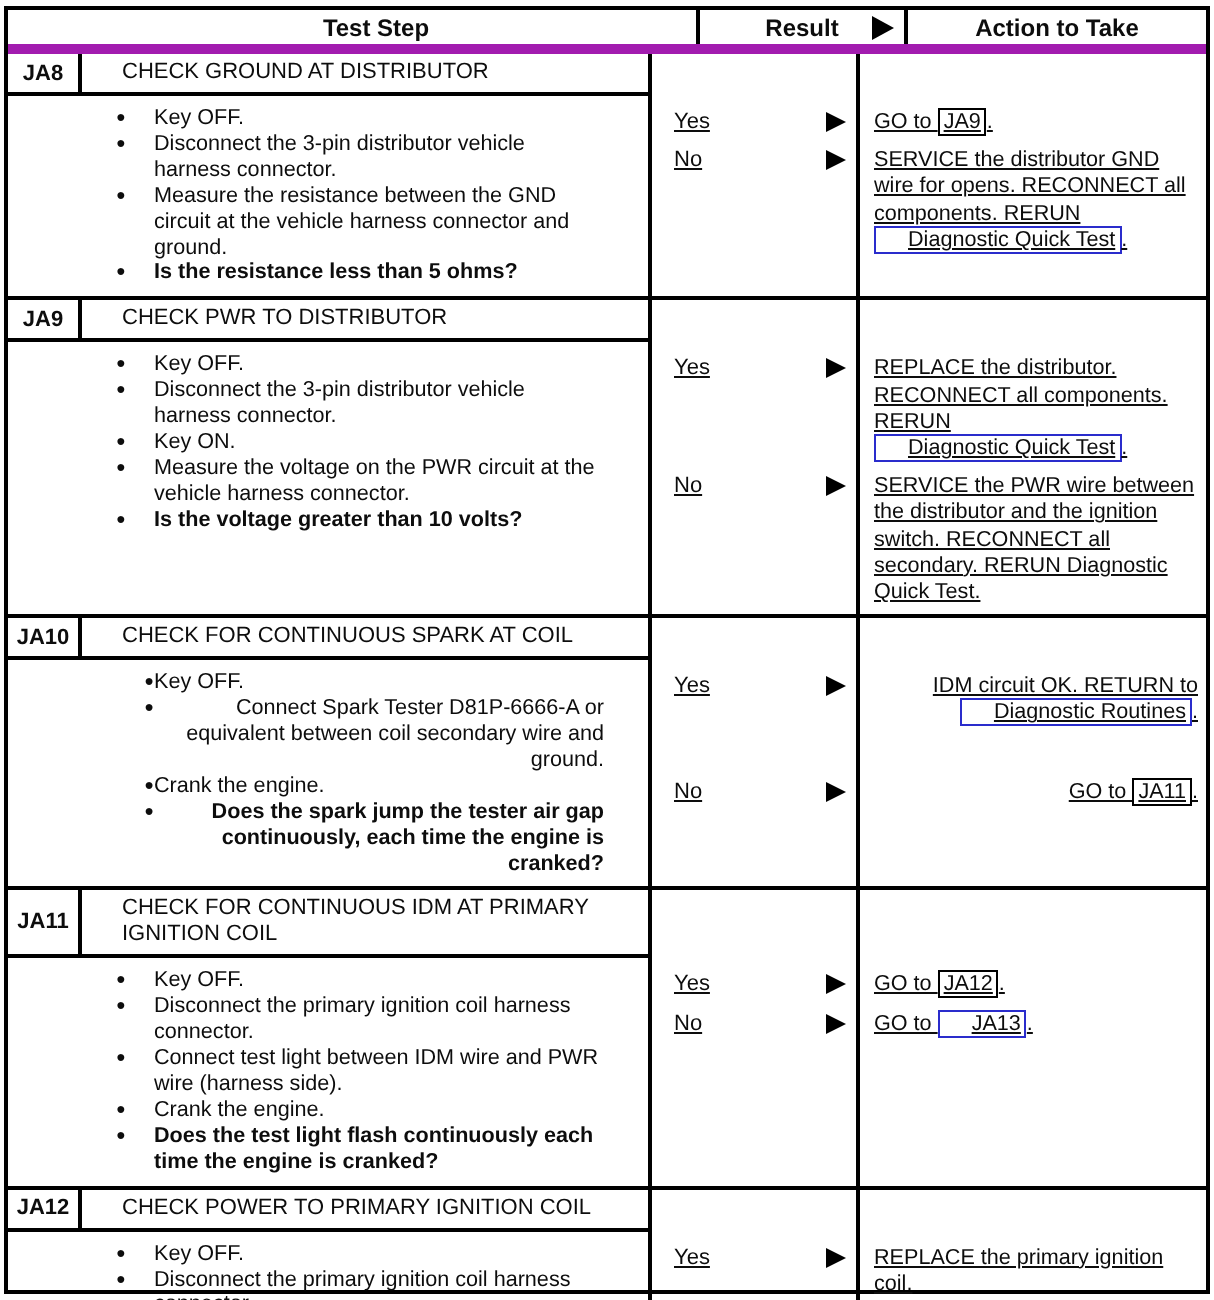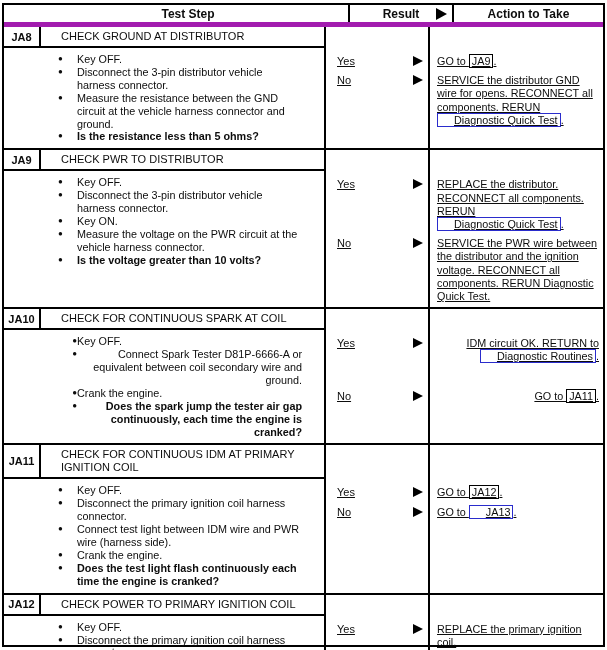--- a/index.html
+++ b/index.html
@@ -187,21 +187,21 @@
               <div>Yes</div>
               <div class="tri"></div>
             </div>
             <div class="act"><span>REPLACE the distributor. RECONNECT all components. RERUN </span><span class="ref blue">Diagnostic Quick Test</span><span>.</span></div>
           </div>
           <div class="pair">
             <div class="res">
               <div>No</div>
               <div class="tri"></div>
             </div>
-            <div class="act"><span>SERVICE the PWR wire between the distributor and the ignition voltage. RECONNECT all components. RERUN Diagnostic Quick Test.</span></div>
+            <div class="act"><span>SERVICE the PWR wire between the distributor and the ignition switch. RECONNECT all secondary. RERUN Diagnostic Quick Test.</span></div>
           </div>
         </div>
       </div>
       <div class="step">
         <div class="cell-test">
           <div class="tbar">
             <div class="sid">JA10</div>
             <div class="stitle">CHECK FOR CONTINUOUS SPARK AT COIL</div>
           </div>
           <div class="bullets">

